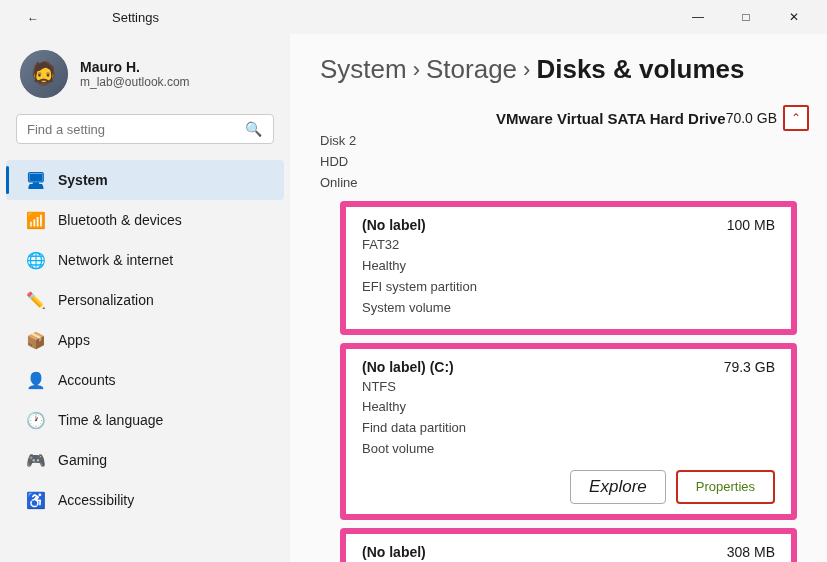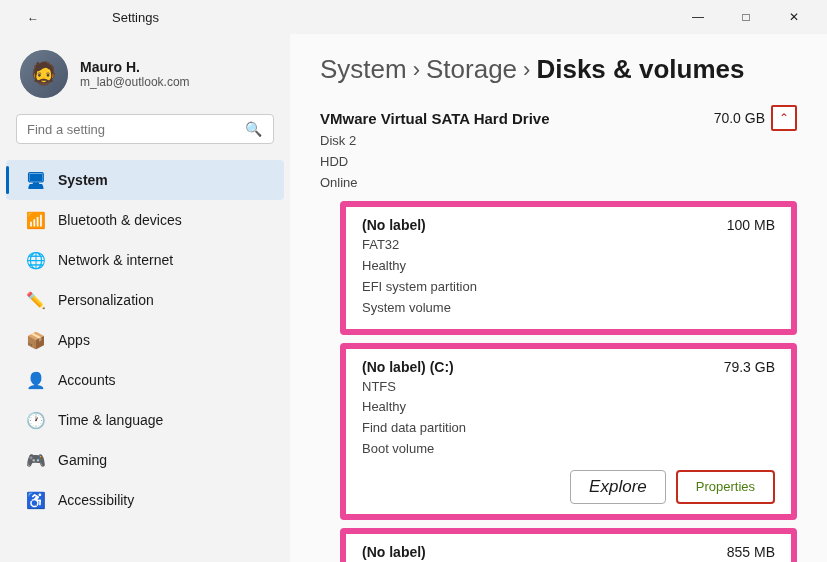--- a/index.html
+++ b/index.html
@@ -201,22 +201,23 @@
       font-weight: 700;
       color: #1a1a1a;
     }
 
     .disk-section {
       margin-bottom: 10px;
     }
     .disk-title-row {
       display: flex;
       align-items: center;
-      justify-content: space-between;
+      justify-content: flex-end;
       width: 100%;
+      margin-left: 12px;
     }
     .disk-name {
       font-size: 15px;
       font-weight: 600;
       color: #1a1a1a;
     }
     .disk-size {
       font-size: 14px;
       color: #1a1a1a;
       display: flex;
@@ -434,21 +435,21 @@
         </div>
         <div class="volume-actions">
           <button class="btn-explore">Explore</button>
           <button class="btn-properties">Properties</button>
         </div>
       </div>
 
       <div class="volume-item">
         <div class="volume-header">
           <span class="volume-name">(No label)</span>
-          <span class="volume-size">855 MB</span>
+          <span class="volume-size">308 MB</span>
         </div>
         <div class="volume-detail">
           <div>NTFS</div>
           <div>Healthy</div>
 
         </div>
       </div>
 
     </div>
   </div>

